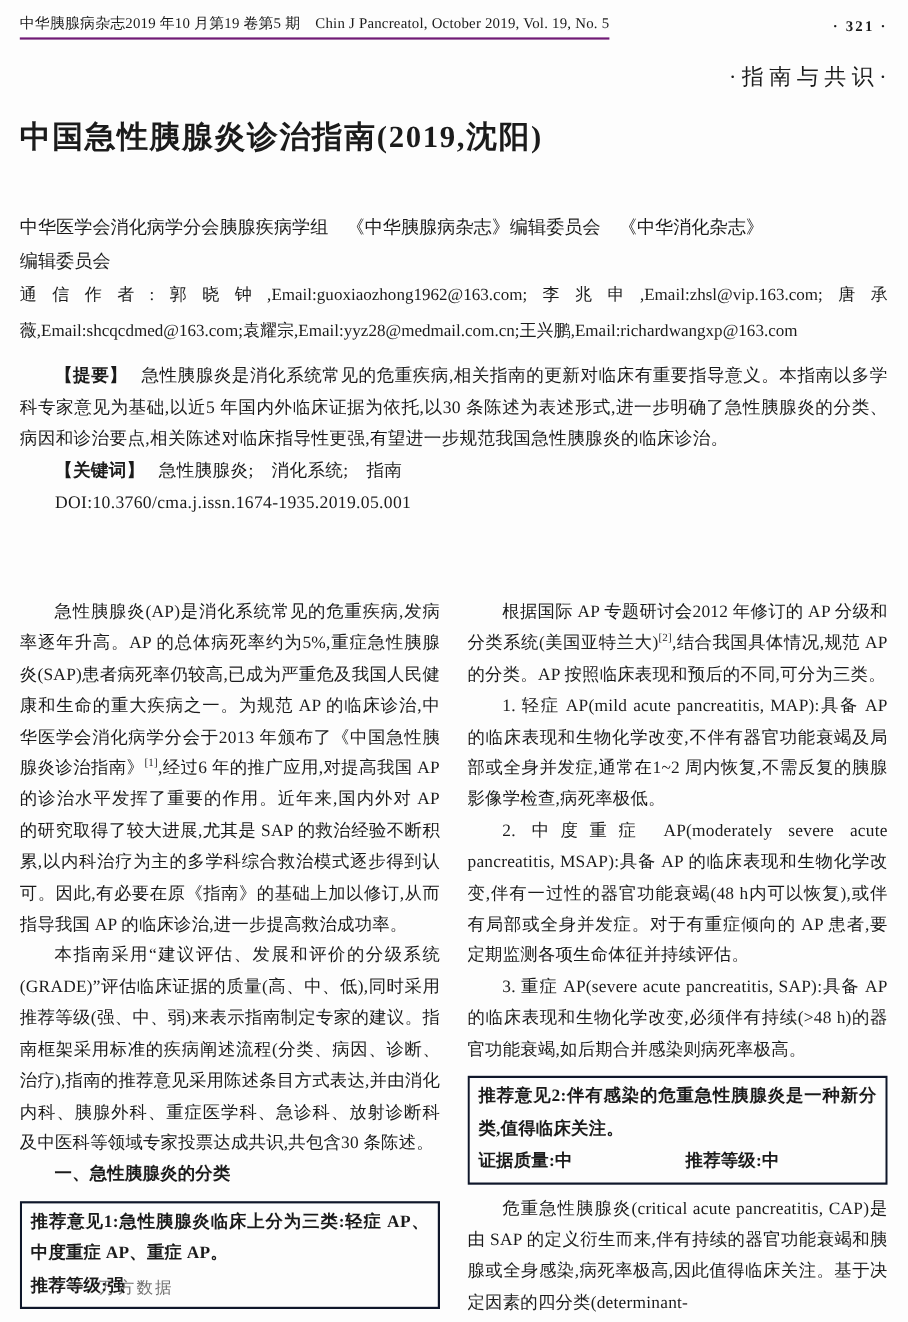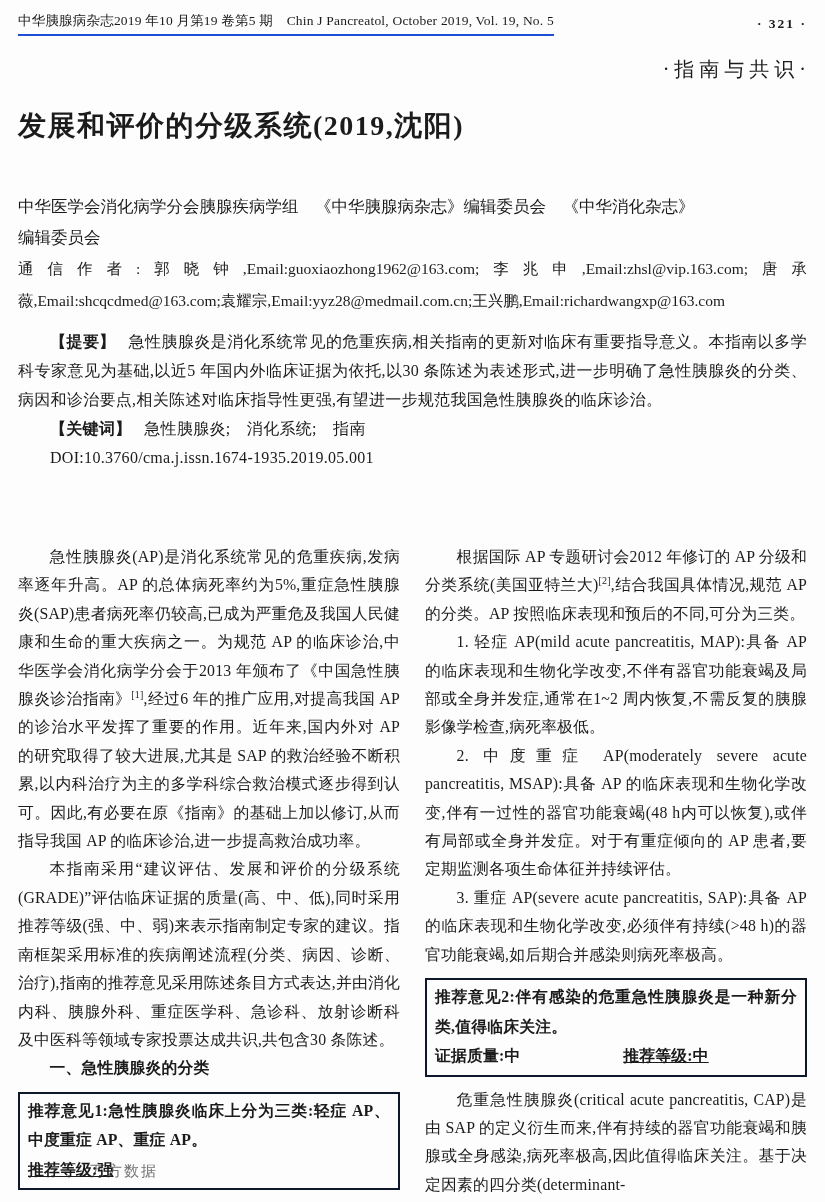--- a/index.html
+++ b/index.html
@@ -11,21 +11,21 @@
     font-family:"Liberation Serif","DejaVu Serif",serif;
     overflow:hidden;
   }
   
   .header{
     display:flex;justify-content:space-between;align-items:flex-end;
     padding:12px 18px 0 18px;
     font-size:13.5px;
   }
   .journal-info{
-    border-bottom:2px solid #1d4ed8;
+    border-bottom:2px solid #701a75;
     padding-bottom:4px;
     letter-spacing:.2px;
   }
   .page-number{padding-bottom:4px;letter-spacing:2px;font-weight:bold;}
   
   .section-label{
     margin-top:20px;
     padding-right:14px;
     text-align:right;
     font-size:20px;
@@ -83,41 +83,41 @@
   
   .rec-box{
     border:2px solid #0f172a;
     margin:9px 0 9px;
     padding:2px 8px 4px;
     font-weight:bold;
   }
   .statement{margin:0;line-height:29.5px;text-indent:0;}
   .grade-line{position:relative;display:flex;line-height:29.5px;}
   .grade-ev{width:52%;position:relative;z-index:1;}
-  .grade-rg{position:relative;z-index:1;text-decoration:underline;}
+  .grade-rg{position:relative;z-index:1;}
   .watermark{
     position:absolute;left:62px;top:1px;z-index:0;
     color:#737373;font-weight:normal;
     font-size:15px;letter-spacing:2px;
     font-family:"Liberation Sans","DejaVu Sans",sans-serif;
   }
 </style>
 </head>
 <body>
 
 <div class="page">
 
   <div class="header">
     <span class="journal-info">中华胰腺病杂志2019 年10 月第19 卷第5 期　Chin J Pancreatol, October 2019, Vol. 19, No. 5</span>
     <span class="page-number">· 321 ·</span>
   </div>
 
   <div class="section-label">·指南与共识·</div>
 
-  <h1 class="title">发展和评价的分级系统(2019,沈阳)</h1>
+  <h1 class="title">中国急性胰腺炎诊治指南(2019,沈阳)</h1>
 
   <div class="authors">
     <div>中华医学会消化病学分会胰腺疾病学组　《中华胰腺病杂志》编辑委员会　《中华消化杂志》</div>
     <div>编辑委员会</div>
   </div>
 
   <div class="correspondence">通信作者:郭晓钟,Email:guoxiaozhong1962@163.com;李兆申,Email:zhsl@vip.163.com;唐承薇,Email:shcqcdmed@163.com;袁耀宗,Email:yyz28@medmail.com.cn;王兴鹏,Email:richardwangxp@163.com</div>
 
   <div class="abstract">
     <p class="abs-p">

